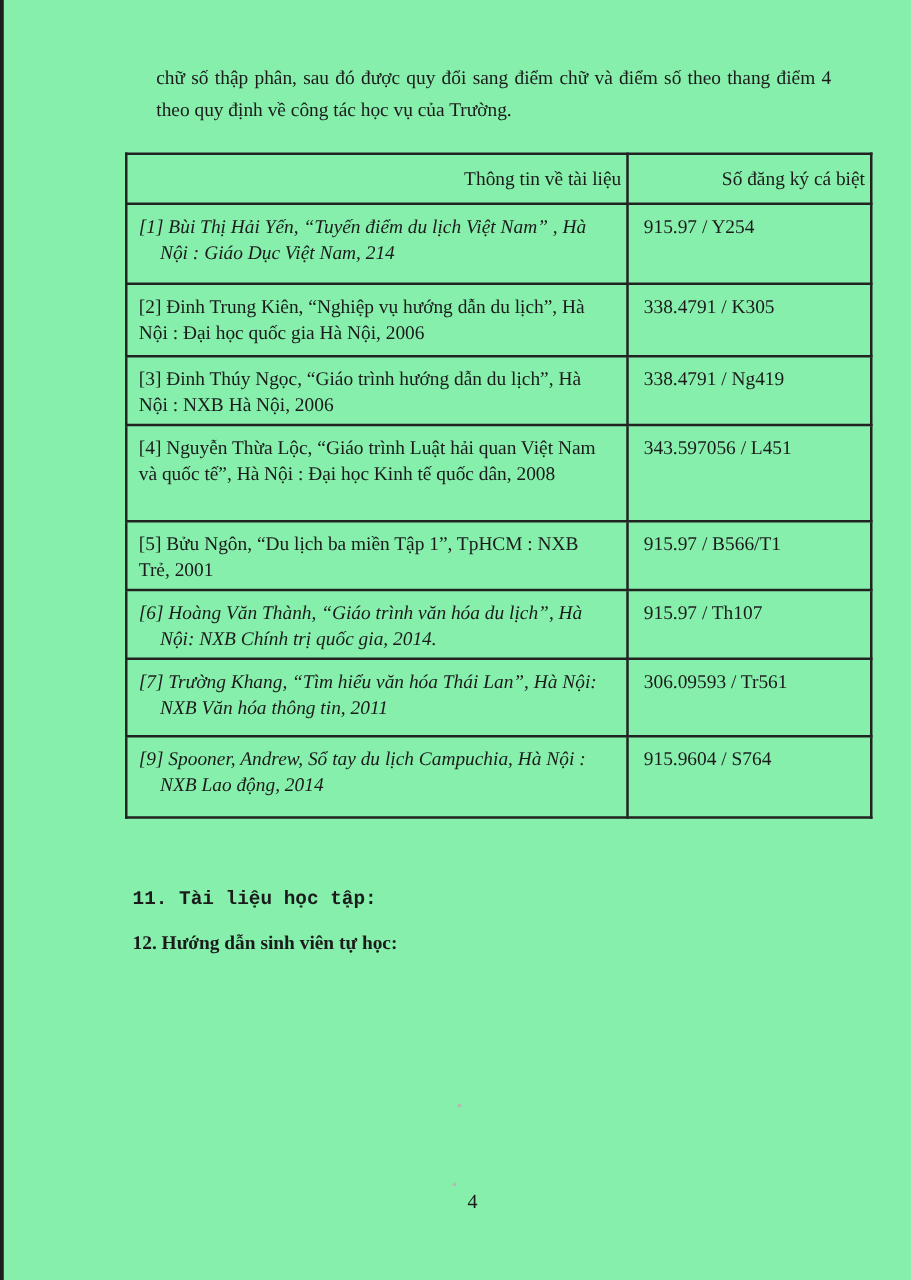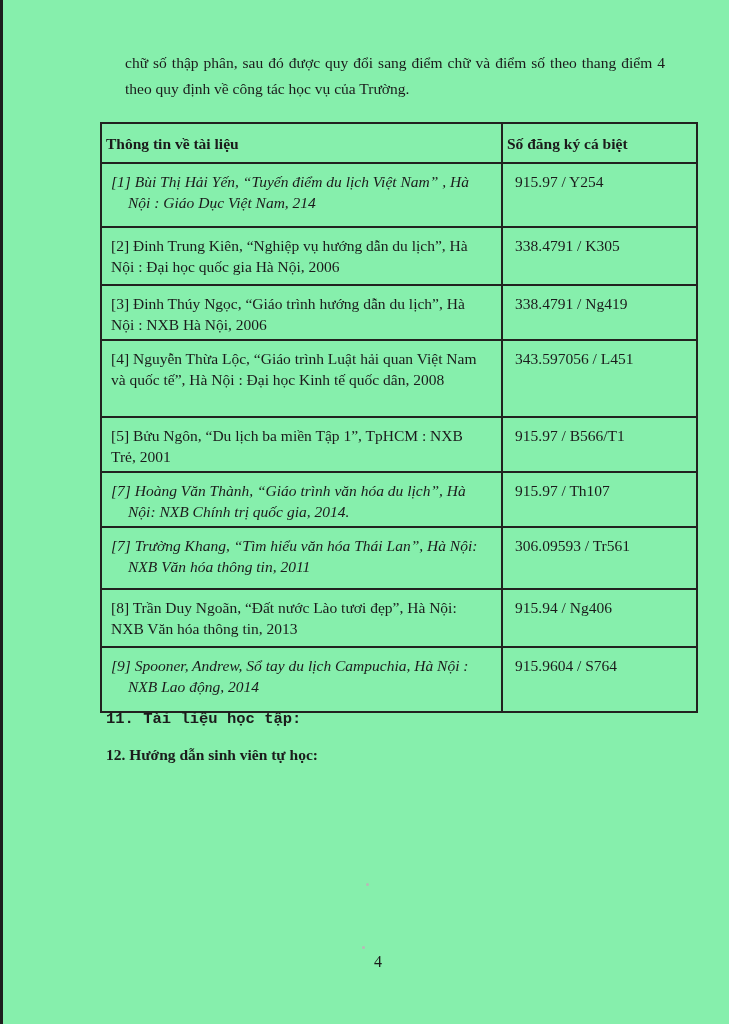--- a/index.html
+++ b/index.html
@@ -51,22 +51,22 @@
   table.refs col.c1 { width: 401px; }
   table.refs col.c2 { width: 195px; }
   table.refs th, table.refs td {
     border: 2px solid #222220;
     vertical-align: top;
     font-weight: normal;
     text-align: left;
     overflow: hidden;
   }
   table.refs th {
-    font-weight: bold;
-    text-align: left;
+    font-weight: normal;
+    text-align: right;
     vertical-align: middle;
     height: 34px;
     padding: 2px 4px;
   }
   table.refs td.info {
     padding: 7px 10px 4px 9px;
   }
   table.refs td.code {
     padding: 7px 4px 4px 12px;
   }
@@ -143,35 +143,29 @@
       <td class="code">343.597056 / L451</td>
     </tr>
     <tr style="height:53px;">
       <td class="info">
             <div>[5] Bửu Ngôn, “Du lịch ba miền Tập 1”, TpHCM : NXB Trẻ, 2001</div>
           </td>
       <td class="code">915.97 / B566/T1</td>
     </tr>
     <tr style="height:55px;">
       <td class="info">
-            <div class="hang">[7] Hoàng Văn Thành, “Giáo trình văn hóa du lịch”, Hà Nội: NXB Chính trị quốc gia, 2014.</div>
+            <div class="hang">[6] Hoàng Văn Thành, “Giáo trình văn hóa du lịch”, Hà Nội: NXB Chính trị quốc gia, 2014.</div>
           </td>
       <td class="code">915.97 / Th107</td>
     </tr>
     <tr style="height:62px;">
       <td class="info">
             <div class="hang">[7] Trường Khang, “Tìm hiểu văn hóa Thái Lan”, Hà Nội: NXB Văn hóa thông tin, 2011</div>
           </td>
       <td class="code">306.09593 / Tr561</td>
-    </tr>
-    <tr style="height:58px;">
-      <td class="info">
-            <div>[8] Trần Duy Ngoãn, “Đất nước Lào tươi đẹp”, Hà Nội: NXB Văn hóa thông tin, 2013</div>
-          </td>
-      <td class="code">915.94 / Ng406</td>
     </tr>
     <tr style="height:65px;">
       <td class="info">
             <div class="hang">[9] Spooner, Andrew, Sổ tay du lịch Campuchia, Hà Nội : NXB Lao động, 2014</div>
           </td>
       <td class="code">915.9604 / S764</td>
     </tr>
   </tbody>
     </table>
 

